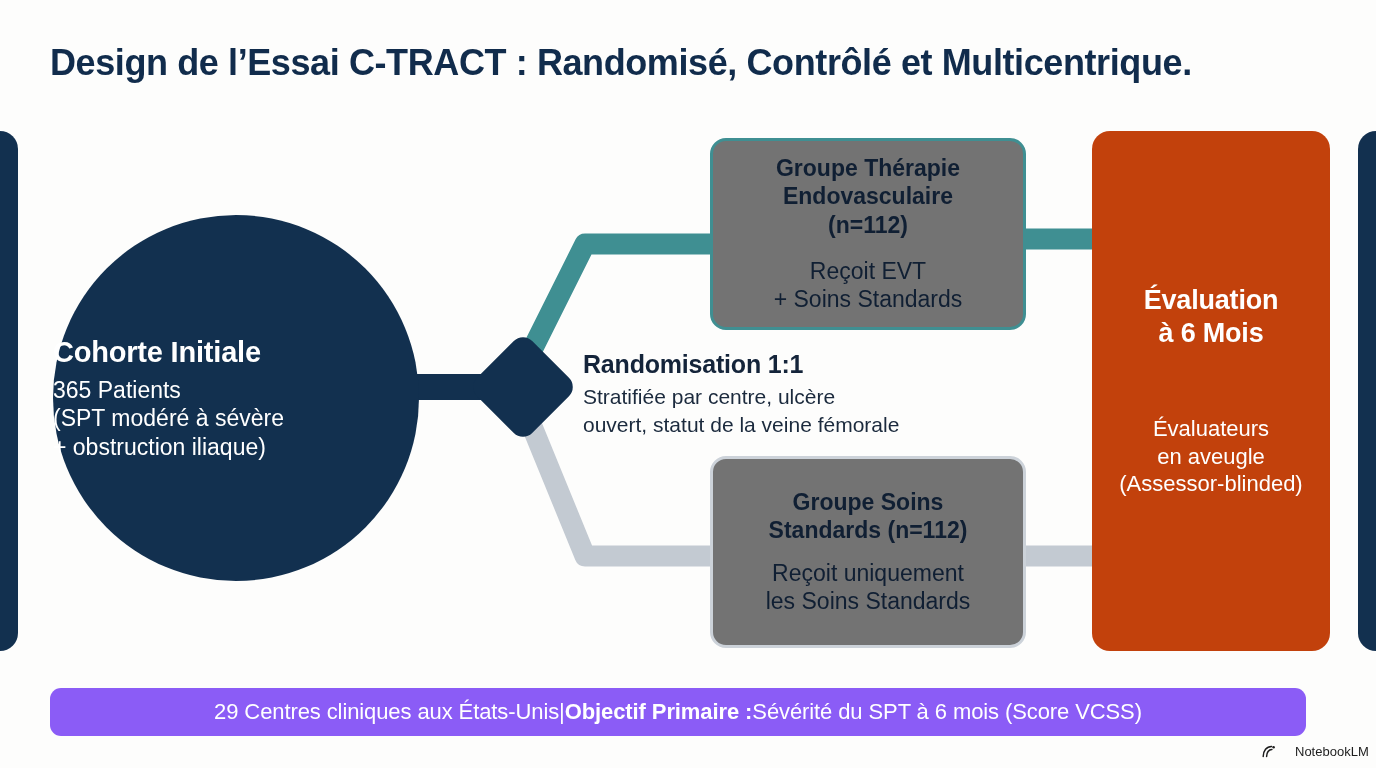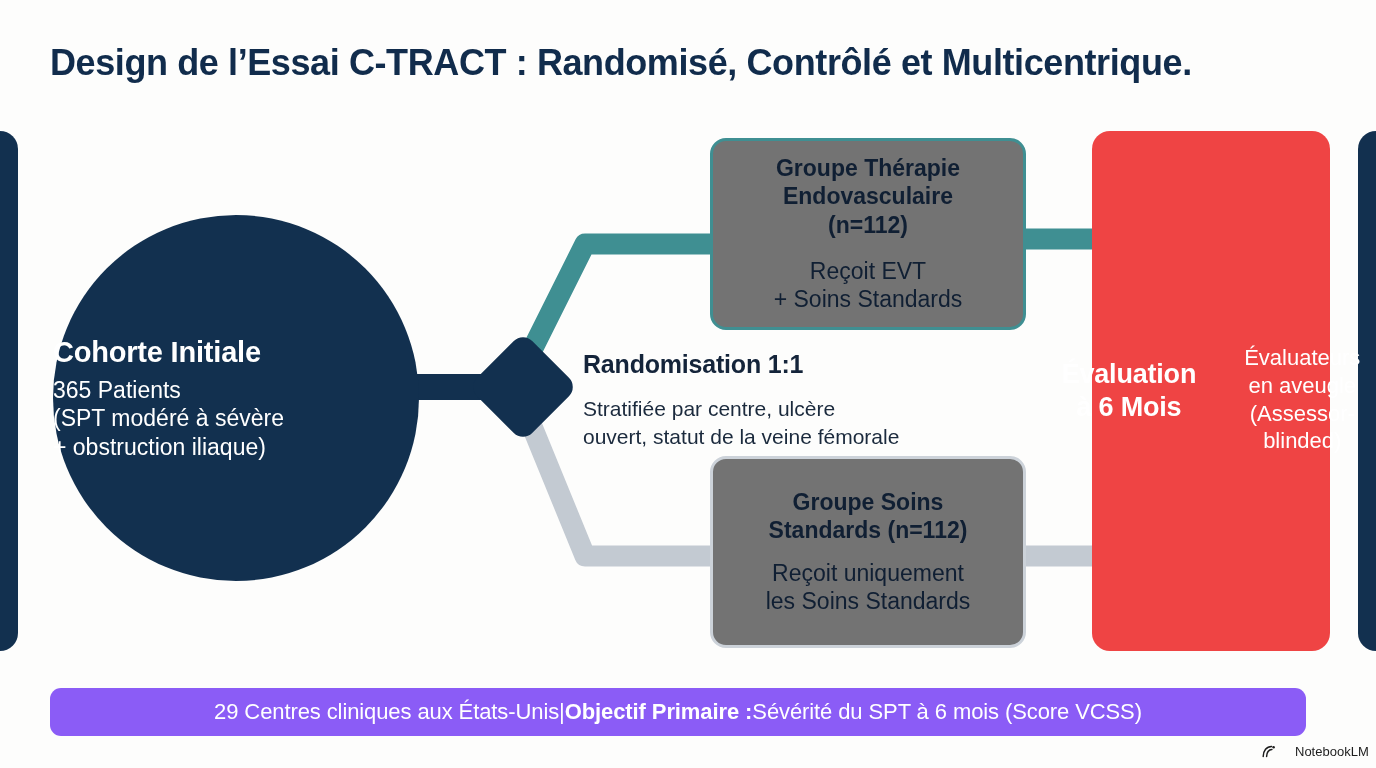--- a/index.html
+++ b/index.html
@@ -47,44 +47,44 @@
   .diamond{
     position:absolute;left:484px;top:348px;
     width:78px;height:78px;
     background:#12304f;border-radius:13px;
     transform:rotate(45deg);
   }
 
   
   .rand{position:absolute;left:583px;top:350px;width:380px;}
   .rand .r-title{font-size:25px;font-weight:bold;color:#14243a;letter-spacing:-0.2px;}
-  .rand .r-sub{font-size:21px;font-weight:400;color:#1b2a3d;line-height:1.32;margin-top:16px;}
+  .rand .r-sub{font-size:21px;font-weight:400;color:#1b2a3d;line-height:1.32;margin-top:4px;}
 
   
   .arm{
     position:absolute;left:710px;width:310px;
     background:#737373;border-radius:16px;
     display:flex;flex-direction:column;
     align-items:center;justify-content:center;
     text-align:center;color:#101f33;
   }
   .arm-evt{top:138px;height:186px;border:3px solid #3f8f92;}
   .arm-soc{top:456px;height:186px;border:3px solid #ccd2d9;align-items:center;}
   .arm .a-title{font-size:23px;font-weight:bold;line-height:1.22;}
   .arm .a-sub{font-size:23px;font-weight:400;line-height:1.24;}
   .arm-evt .a-sub{margin-top:18px;}
   .arm-soc .a-sub{margin-top:14px;}
 
   
   .eval{
     position:absolute;left:1092px;top:131px;
     width:238px;height:520px;
-    background:#ef4444;border-radius:18px;
+    background:#c2410c;border-radius:18px;
     color:#ffffff;text-align:center;
-    display:flex;flex-direction:row;
+    display:flex;flex-direction:column;
     align-items:center;justify-content:center;gap:48px;
   }
   .eval .e-title{font-size:27px;font-weight:bold;line-height:1.22;letter-spacing:-0.2px;}
   .eval .e-sub{font-size:22px;font-weight:400;line-height:1.26;margin-top:17px;}
 
   
   .footer{
     position:absolute;left:50px;top:688px;
     width:1256px;height:48px;
     background:#8b5cf6;border-radius:11px;

